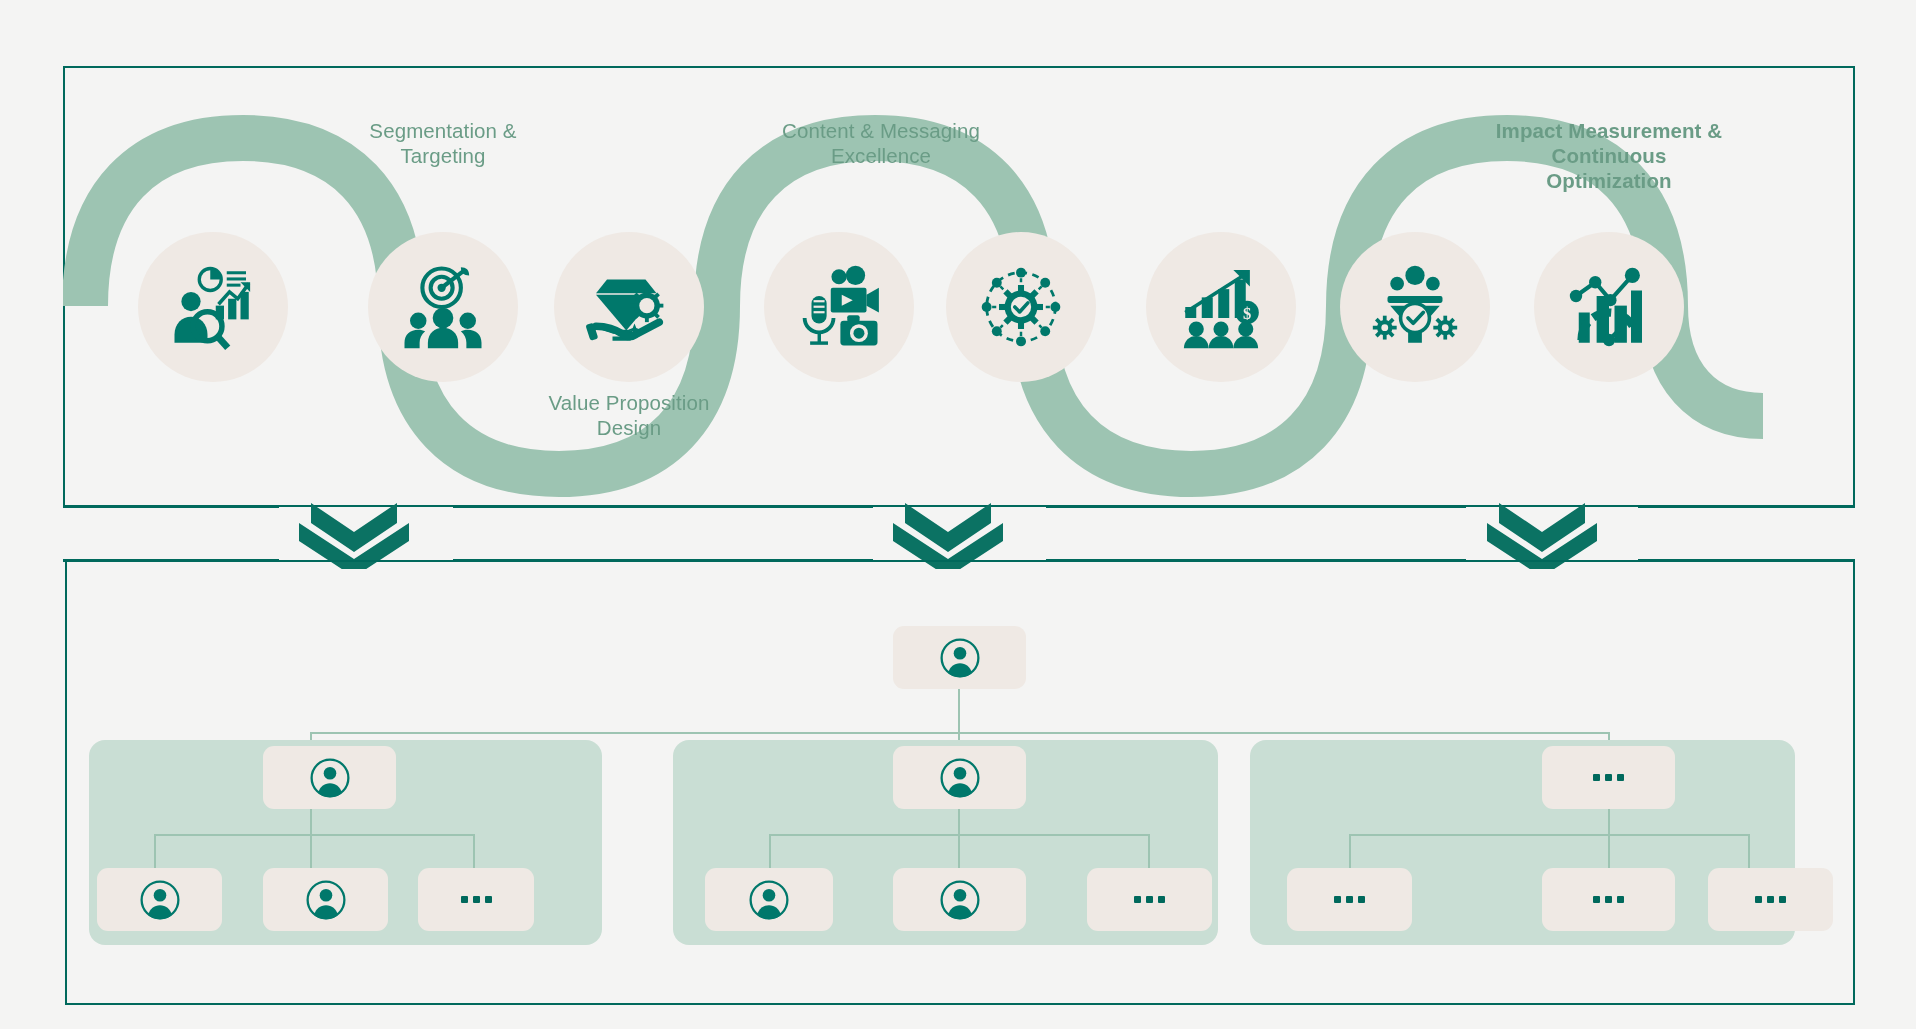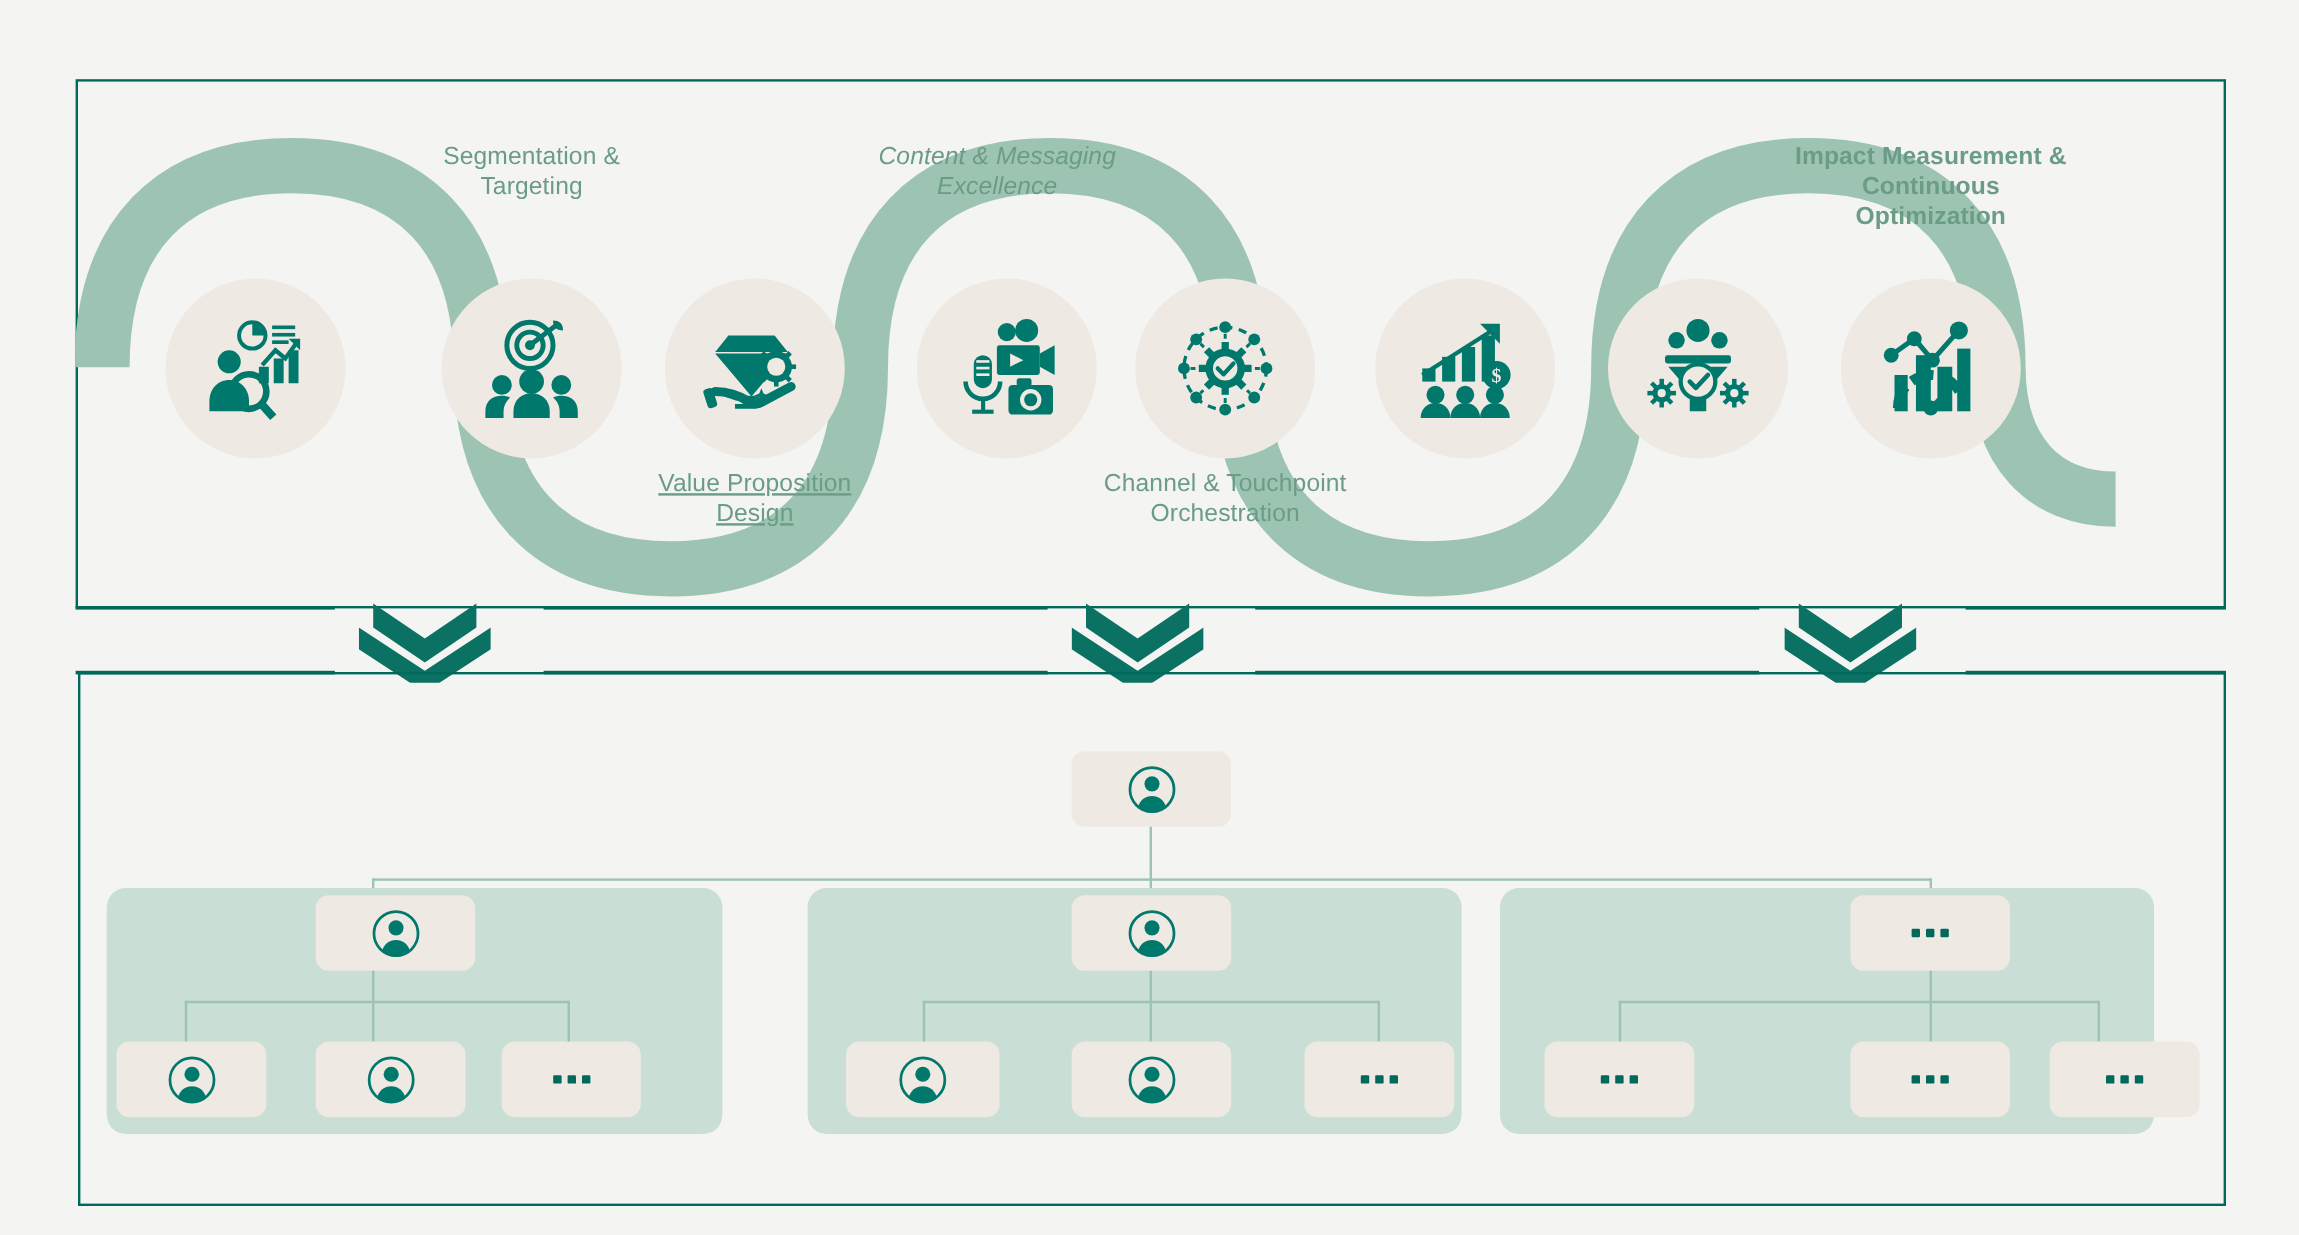--- a/index.html
+++ b/index.html
@@ -125,21 +125,21 @@
         <rect x="33" y="29.6" width="24" height="2.8" transform="rotate(45 45 31)"></rect>
       </g>
       <circle cx="45" cy="31" r="5.5" fill="#efe9e4"></circle>
       <path d="M4 50l5-4 12 4h10c2 0 3 1 3 2.5S33 55 31 55H20" stroke="#00786b" stroke-width="3" fill="none" stroke-linejoin="round"></path>
       <path d="M8 46c6 0 14 2 20 6 3 2 6 2 9 0l17-9" stroke="#00786b" stroke-width="5.5" fill="none" stroke-linecap="round" stroke-linejoin="round"></path>
       <rect x="2" y="44" width="6" height="12" rx="2" transform="rotate(-18 5 50)"></rect>
       <path d="M36 44l1.3 3.2 3.2 1.3-3.2 1.3L36 53l-1.3-3.2L31.5 48.5l3.2-1.3z"></path>
     </svg>
       </span>
   </div>
-  <div class="stage-label" style="left:514px;top:390px;text-decoration:underline;">
+  <div class="stage-label" style="left:514px;top:390px;">
     <span>Value Proposition Design</span>
   </div>
 
   <div class="node" style="left:764px;top:232px;">
     <span>
     <svg viewBox="0 0 64 64" fill="#00786b">
       <circle cx="32" cy="10" r="5.5"></circle>
           <circle cx="44" cy="9" r="7"></circle>
       <rect x="26" y="18" width="26" height="18" rx="1.5"></rect>
       <path d="M52 23l9-5v18l-9-5z"></path>
@@ -151,21 +151,21 @@
       <path d="M7 40a10.5 10.5 0 0 0 21 0" fill="none" stroke="#00786b" stroke-width="2.8"></path>
       <rect x="16.4" y="50" width="2.5" height="8"></rect>
           <rect x="11" y="57" width="13" height="2.5"></rect>
       <rect x="33" y="42" width="27" height="18" rx="2.5"></rect>
       <rect x="38" y="38" width="9" height="5" rx="1.5"></rect>
       <circle cx="46.5" cy="51" r="6.5" fill="#efe9e4"></circle>
       <circle cx="46.5" cy="51" r="4" fill="#00786b"></circle>
     </svg>
       </span>
   </div>
-  <div class="stage-label" style="left:716px;top:118px;font-style:italic;">
+  <div class="stage-label" style="left:766px;top:118px;">
     <span>Content &amp; Messaging Excellence</span>
   </div>
 
   <div class="node" style="left:946px;top:232px;">
     <span>
     <svg viewBox="0 0 64 64" fill="#00786b">
       <circle cx="32" cy="32" r="25" fill="none" stroke="#00786b" stroke-width="2" stroke-dasharray="5 4"></circle>
       <circle cx="32" cy="7" r="3.6"></circle>
           <circle cx="32" cy="57" r="3.6"></circle>
       <circle cx="7" cy="32" r="3.6"></circle>
@@ -192,23 +192,20 @@
           <rect x="29.8" y="16" width="4.4" height="32" transform="rotate(45 32 32)"></rect>
           <rect x="16" y="29.8" width="32" height="4.4" transform="rotate(45 32 32)"></rect>
         </g>
         <circle cx="32" cy="32" r="8.5" fill="#efe9e4"></circle>
         <circle cx="32" cy="32" r="8.5" fill="none" stroke="#00786b" stroke-width="2.2"></circle>
         <path d="M27.5 32l3.5 3.6 6-6.6" fill="none" stroke="#00786b" stroke-width="2.6" stroke-linecap="round" stroke-linejoin="round"></path>
       </g>
     </svg>
       </span>
   </div>
-  <div class="stage-label" style="left:906px;top:390px;">
-    <span>Channel &amp; Touchpoint Orchestration</span>
-  </div>
 
   <div class="node" style="left:1146px;top:232px;">
     <span>
     <svg viewBox="0 0 64 64" fill="#00786b">
       <path d="M6 36 L50 8" stroke="#00786b" stroke-width="2.6" fill="none"></path>
       <path d="M41 5h12v12z"></path>
       <rect x="6" y="32" width="8" height="8"></rect>
       <rect x="18" y="25" width="8" height="15"></rect>
       <rect x="30" y="19" width="8" height="21"></rect>
       <rect x="42" y="12" width="8" height="28"></rect>

